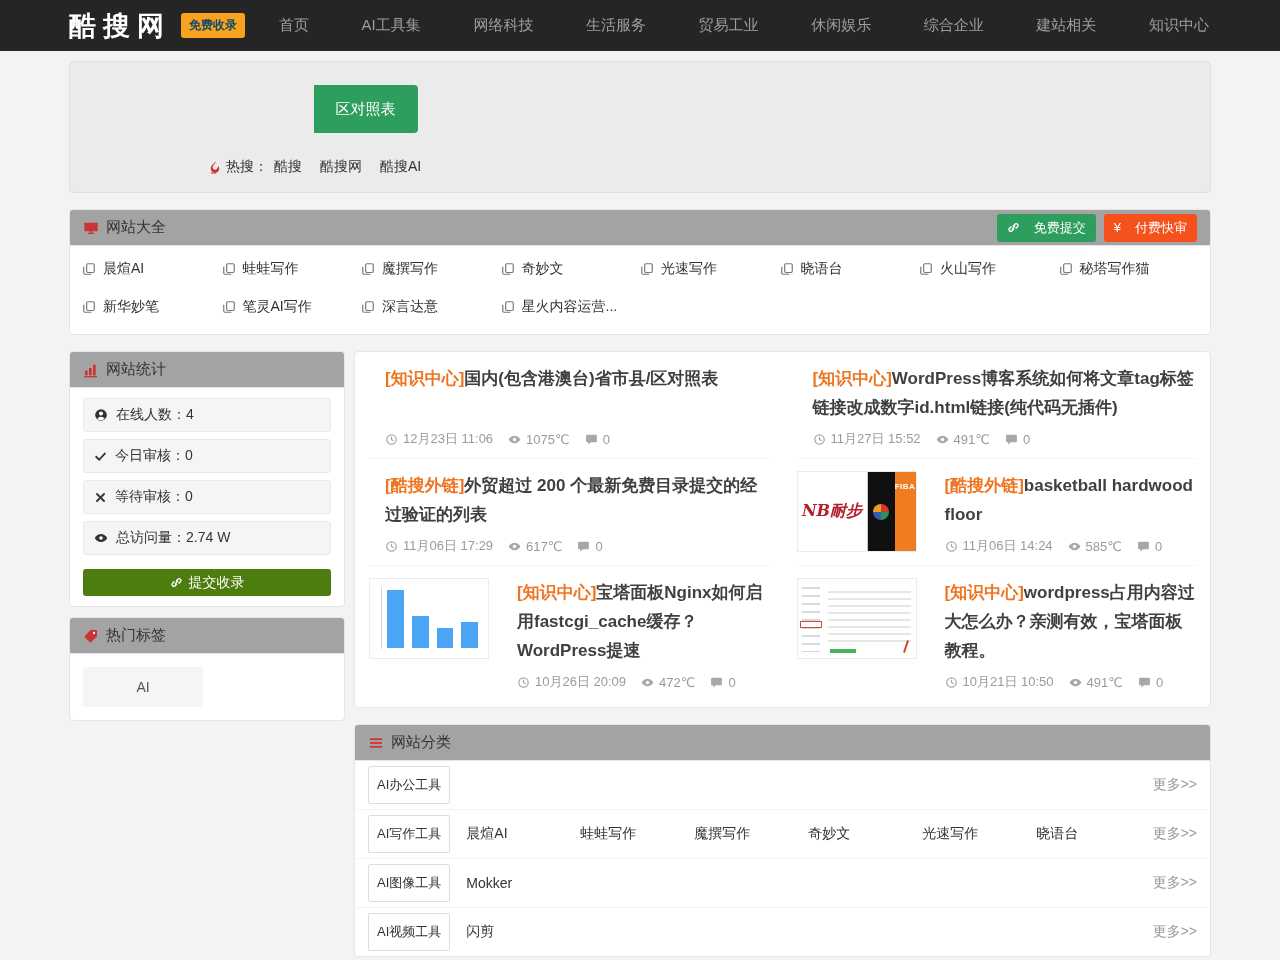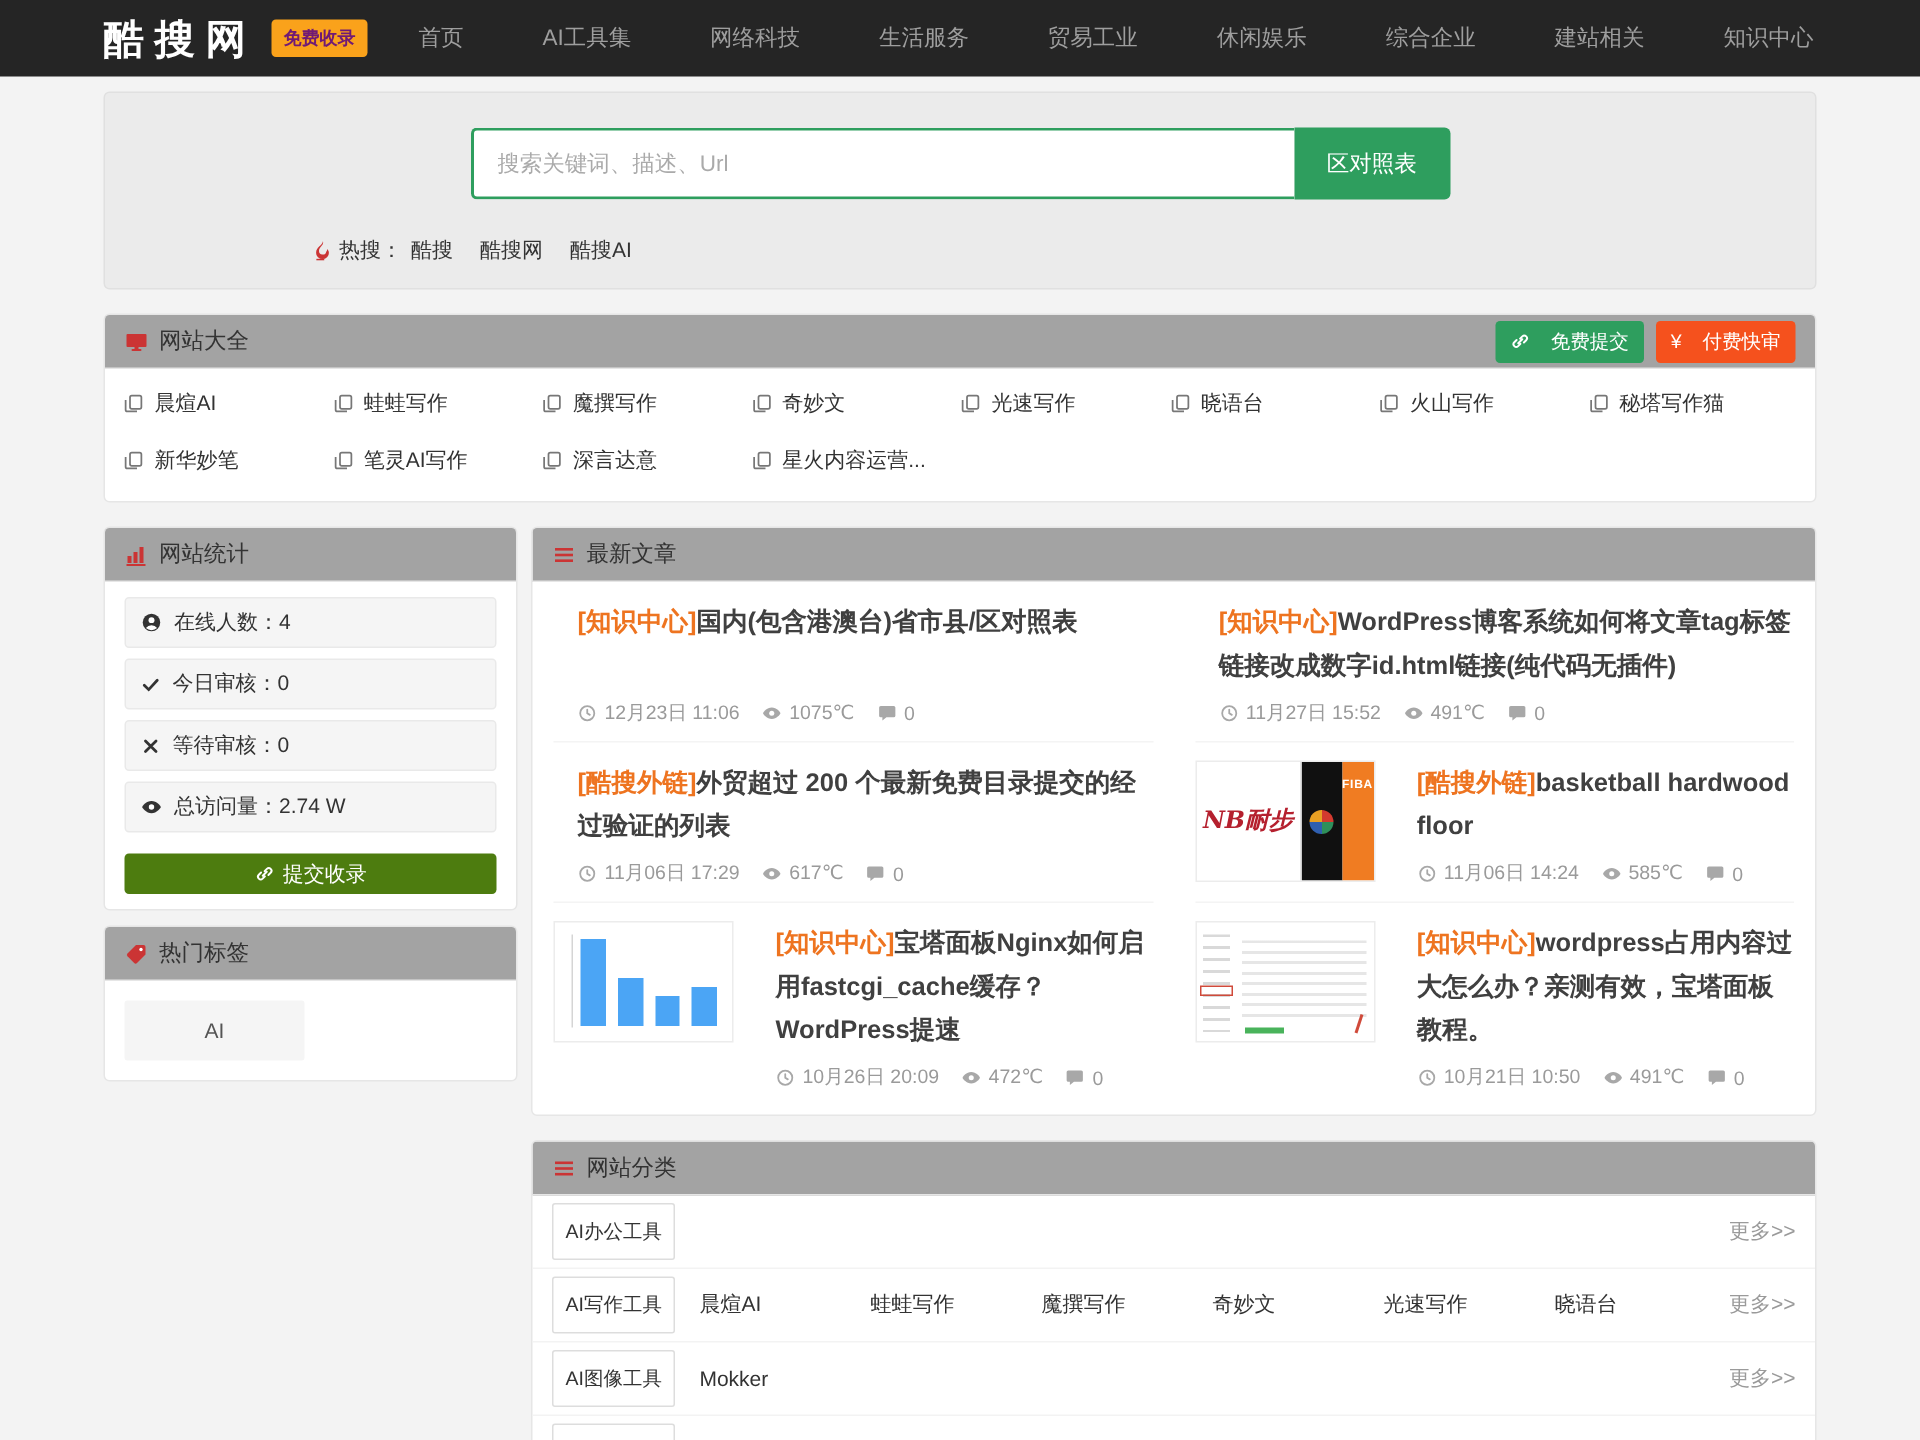--- a/index.html
+++ b/index.html
@@ -8,21 +8,21 @@
   a { text-decoration: none; color: inherit; cursor: pointer; }
 
   .ic { display: inline-block; vertical-align: middle; flex-shrink: 0; }
   .ic16 { width: 16px; height: 16px; }
   .ic14 { width: 14px; height: 14px; }
   .ic13 { width: 13px; height: 13px; }
 
   
   .navbar { height: 51px; background: #252525; display: flex; align-items: center; padding: 0 69px; }
   .logo { font-family: "DejaVu Serif", serif; font-weight: bold; font-size: 27px; color: #fff; letter-spacing: 7px; cursor: pointer; }
-  .badge { margin-left: 10px; background: #faa21b; color: #701a75; font-size: 12px; font-weight: bold; padding: 4px 8px; border-radius: 3px; cursor: pointer; white-space: nowrap; }
+  .badge { margin-left: 10px; background: #faa21b; color: #0c4a6e; font-size: 12px; font-weight: bold; padding: 4px 8px; border-radius: 3px; cursor: pointer; white-space: nowrap; }
   .nav { flex: 1; margin-left: 32px; display: flex; justify-content: space-between; align-items: center; }
   .nav a { color: #9e9e9e; font-size: 15px; padding: 6px 2px; }
 
   .page { width: 1142px; margin: 0 auto; }
 
   
   .hero { margin-top: 10px; background: #ebebeb; border: 1px solid #e0e0e0; border-radius: 4px; height: 132px; }
   .search-bar { width: 653px; margin: 23px auto 0; display: flex; height: 48px; }
   .search-bar input { flex: 1; height: 48px; border: 2px solid #2e9e5e; border-right: none; border-radius: 4px 0 0 4px; padding: 0 16px; font-size: 15px; color: #555; outline: none; background: #fff; font-family: inherit; }
   .search-bar input::placeholder { color: #aaa; }
@@ -183,21 +183,20 @@
     <a>综合企业</a>
     <a>建站相关</a>
     <a>知识中心</a>
   </nav>
 </header>
 
 <div class="page">
 
   <section class="hero">
     <div class="search-bar">
-      <input type="text" placeholder="搜索关键词、描述、Url" style="">
       <button>区对照表</button>
     </div>
     <div class="hot-row">
       <svg class="ic ic14 flame">
           <use href="#i-flame"></use>
         </svg>
       <span>热搜：</span>
       <a>酷搜</a>
       <a>酷搜网</a>
       <a>酷搜AI</a>
@@ -351,26 +350,20 @@
           <span>热门标签</span>
         </div>
         <div class="tags-body">
           <a class="tag">AI</a>
         </div>
       </section>
     </aside>
 
     <main class="maincol">
       <section class="card">
-        <div class="card-header">
-          <svg class="ic ic16 hicon">
-              <use href="#i-menu"></use>
-            </svg>
-          <span>最新文章</span>
-        </div>
         <div class="article-grid">
 
           <div class="article-item">
             <div class="a-content">
               <div class="a-title"><span class="cat">[知识中心]</span><span>国内(包含港澳台)省市县/区对照表</span></div>
               <div class="a-meta">
                 <span class="m">
                     <svg class="ic ic13">
                       <use href="#i-clock"></use>
                     </svg>

